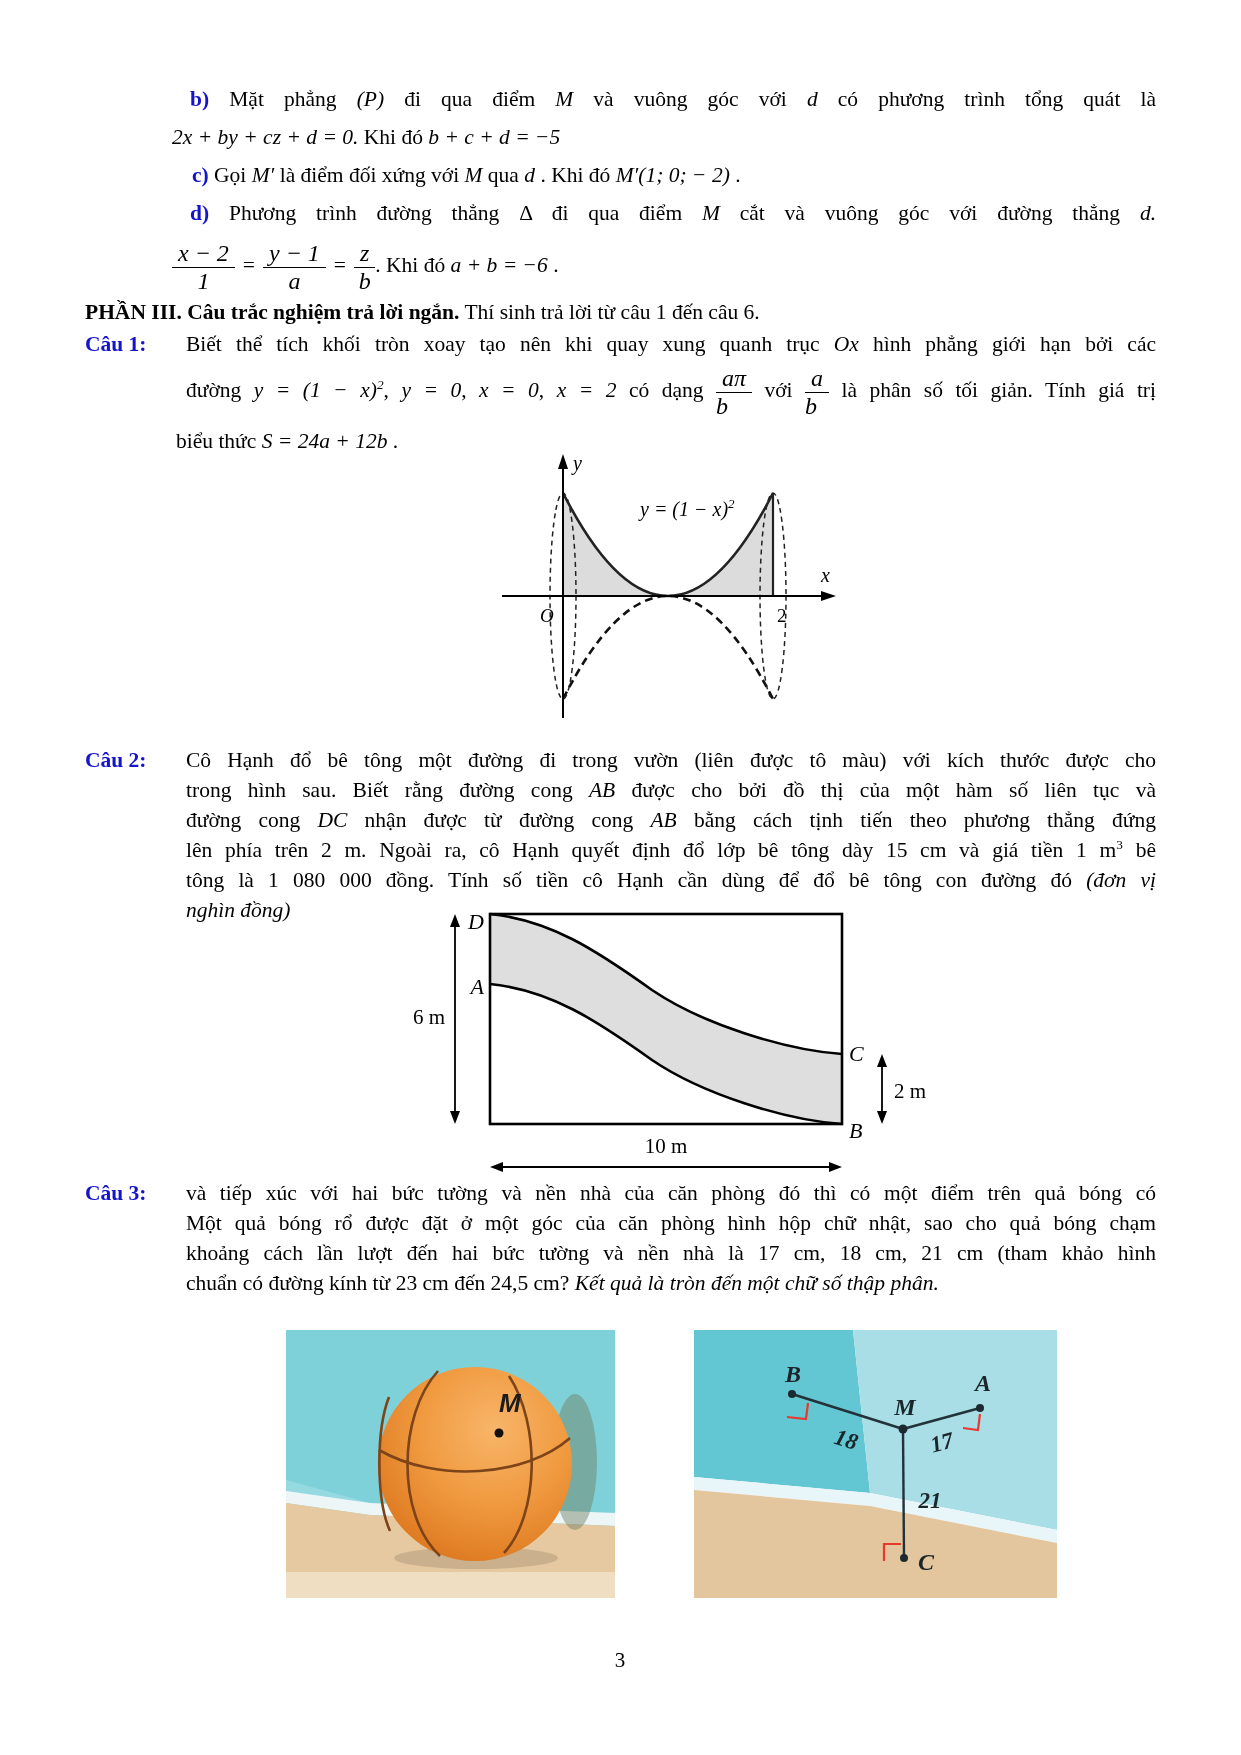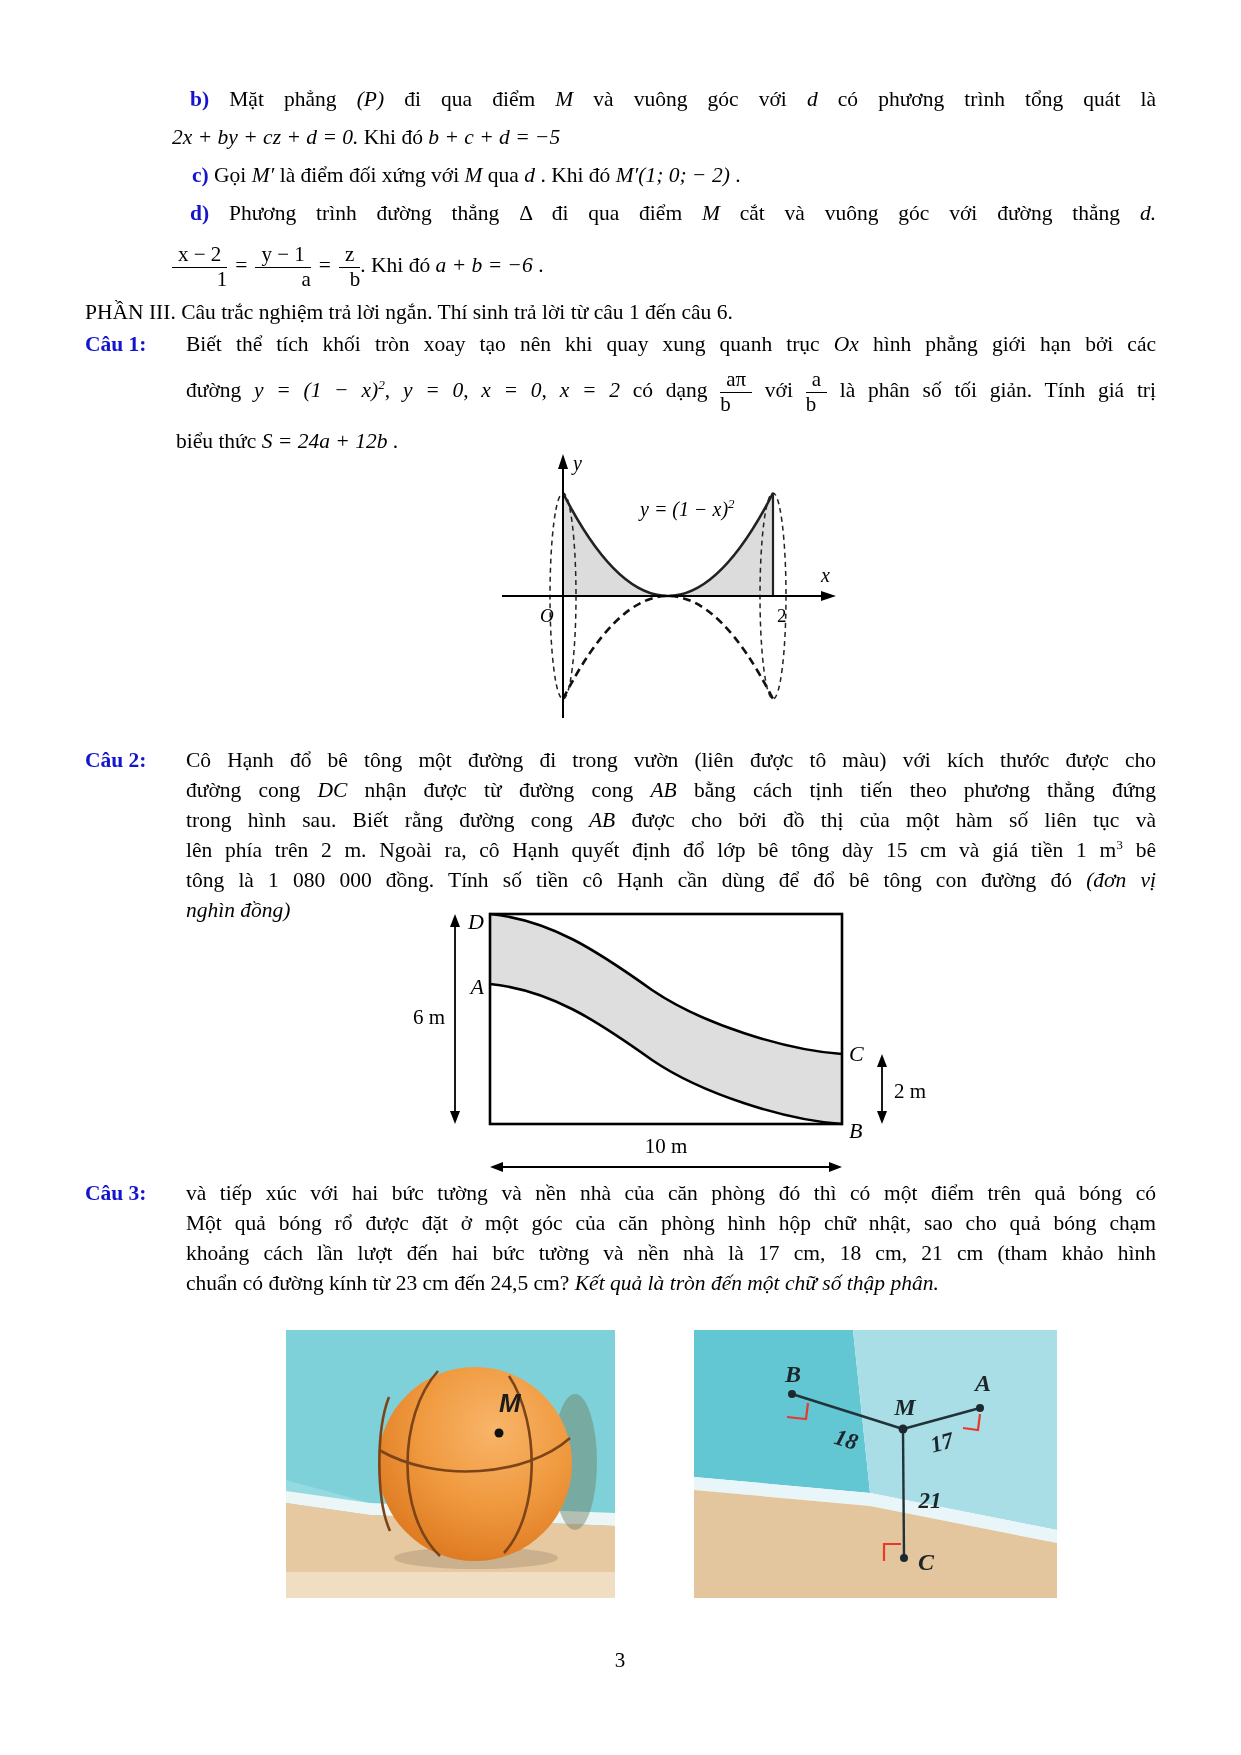--- a/index.html
+++ b/index.html
@@ -2,24 +2,24 @@
 <html><head>
 <meta charset="utf-8">
 <style>
   html,body{margin:0;padding:0}
   body{width:1241px;height:1755px;position:relative;background:#fff;
        font-family:"Liberation Serif",serif;font-size:21.5px;color:#000;overflow:hidden}
   .abs{position:absolute}
   .line{line-height:30px}
   .fj{text-align:justify;text-align-last:justify}
   .i{font-style:italic}
-  .b{font-weight:normal}
+  .b{font-weight:bold}
   .lbl{color:#1414cc;font-weight:bold}
   .sup{vertical-align:super;font-size:0.62em;line-height:0}
-  .frac{display:inline-block;vertical-align:middle;text-align:right;line-height:1.12;font-size:21px}
+  .frac{display:inline-block;vertical-align:middle;text-align:center;font-style:italic;line-height:1.12;font-size:24px}
   .frac .num{display:block;padding:0 6px;border-bottom:1.6px solid #000}
   .frac .den{display:block}
   .eq{padding:0 8px;font-style:normal}
   svg text{font-family:"Liberation Serif",serif}
   .figlabel{font-style:italic;font-size:22px}
   .dimlabel{font-size:21px}
   .sanslab{font-family:"Liberation Sans",sans-serif;font-weight:bold;font-style:italic}
 </style>
 </head>
 <body>
@@ -63,22 +63,22 @@
   <text x="133" y="22" font-size="20" font-style="italic">y</text>
   <text x="381" y="134" font-size="20" font-style="italic">x</text>
   <text x="100" y="174" font-size="19" font-style="italic">O</text>
   <text x="337" y="174" font-size="19">2</text>
   <text x="200" y="68" font-size="20" font-style="italic"><tspan>y = (1 − x)</tspan><tspan dy="-8" font-size="13">2</tspan></text>
 </svg>
 
 <div class="abs lbl line" style="left:85px;top:745px">Câu 2:</div>
 <div class="abs" style="left:186px;top:745px;width:970px">
   <div class="line fj"><span>Cô Hạnh đổ bê tông một đường đi trong vườn (liên được tô màu) với kích thước được cho</span></div>
+  <div class="line fj"><span>trong hình sau. Biết rằng đường cong </span><span class="i">AB</span><span> được cho bởi đồ thị của một hàm số liên tục và</span></div>
   <div class="line fj"><span>đường cong </span><span class="i">DC</span><span> nhận được từ đường cong </span><span class="i">AB</span><span> bằng cách tịnh tiến theo phương thẳng đứng</span></div>
-  <div class="line fj"><span>trong hình sau. Biết rằng đường cong </span><span class="i">AB</span><span> được cho bởi đồ thị của một hàm số liên tục và</span></div>
   <div class="line fj"><span>lên phía trên 2 m. Ngoài ra, cô Hạnh quyết định đổ lớp bê tông dày 15 cm và giá tiền 1 m</span><span class="sup">3</span><span> bê</span></div>
   <div class="line fj"><span>tông là 1 080 000 đồng. Tính số tiền cô Hạnh cần dùng để đổ bê tông con đường đó </span><span class="i">(đơn vị</span></div>
   <div class="line"><span class="i">nghìn đồng)</span></div>
 </div>
 
 <svg class="abs" style="left:400px;top:895px" width="540" height="295" viewBox="0 0 540 295">
 
   <path d="M90,19 C150,25 196,55 252,95 C302,129 385,155 442,159 L442,229 C385,225 302,199 252,165 C196,125 150,95 90,89 Z" fill="#dedede"></path>
 
   <rect x="90" y="19" width="352" height="210" fill="none" stroke="#000" stroke-width="2.6"></rect>

